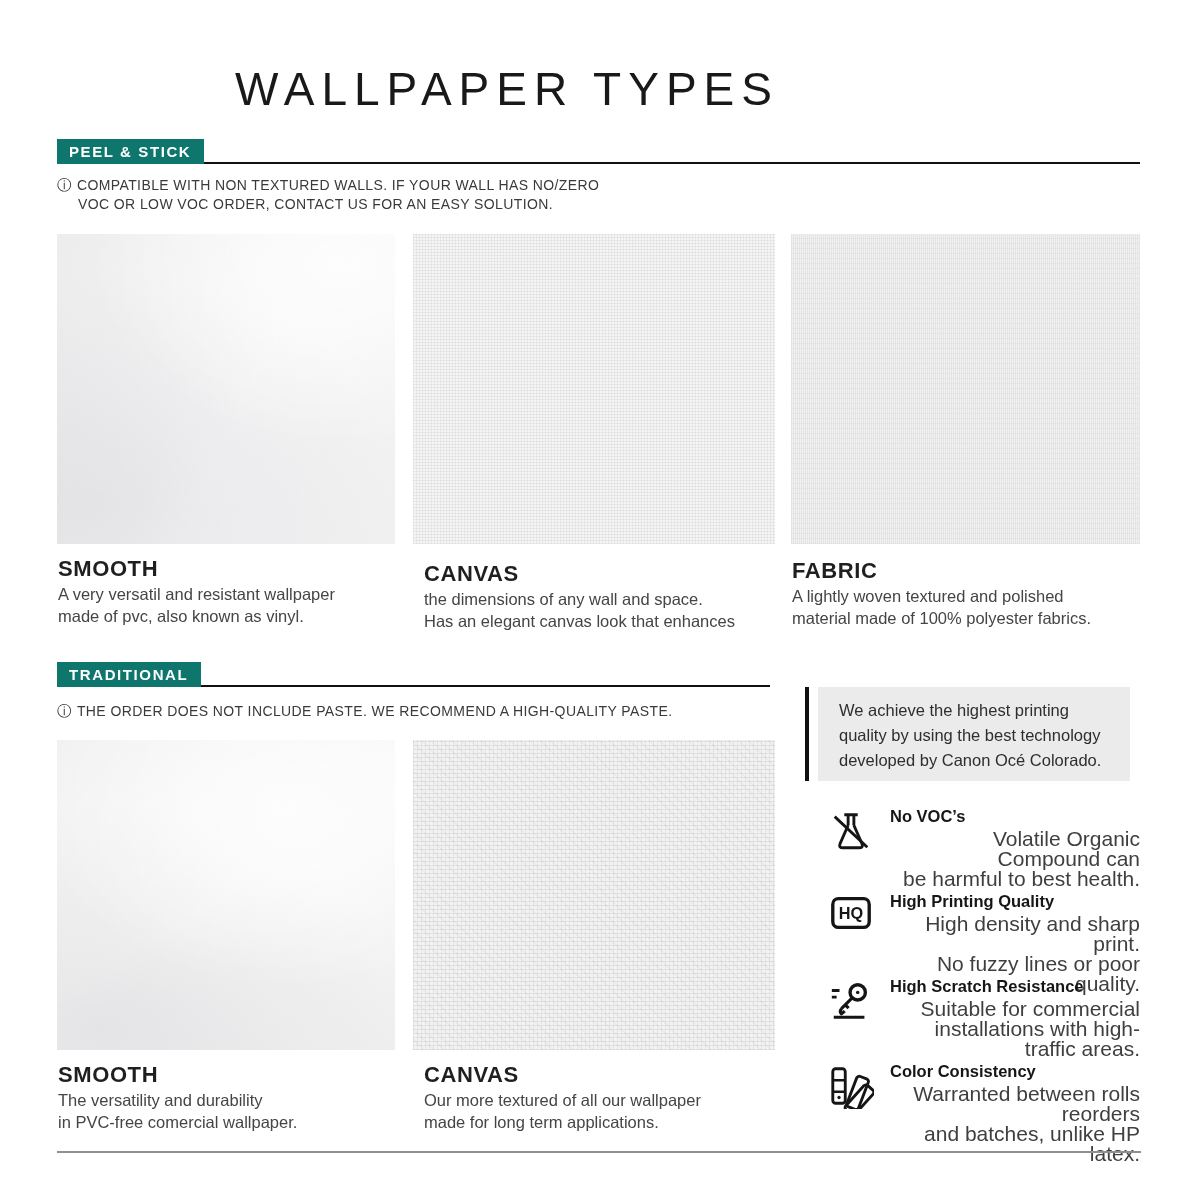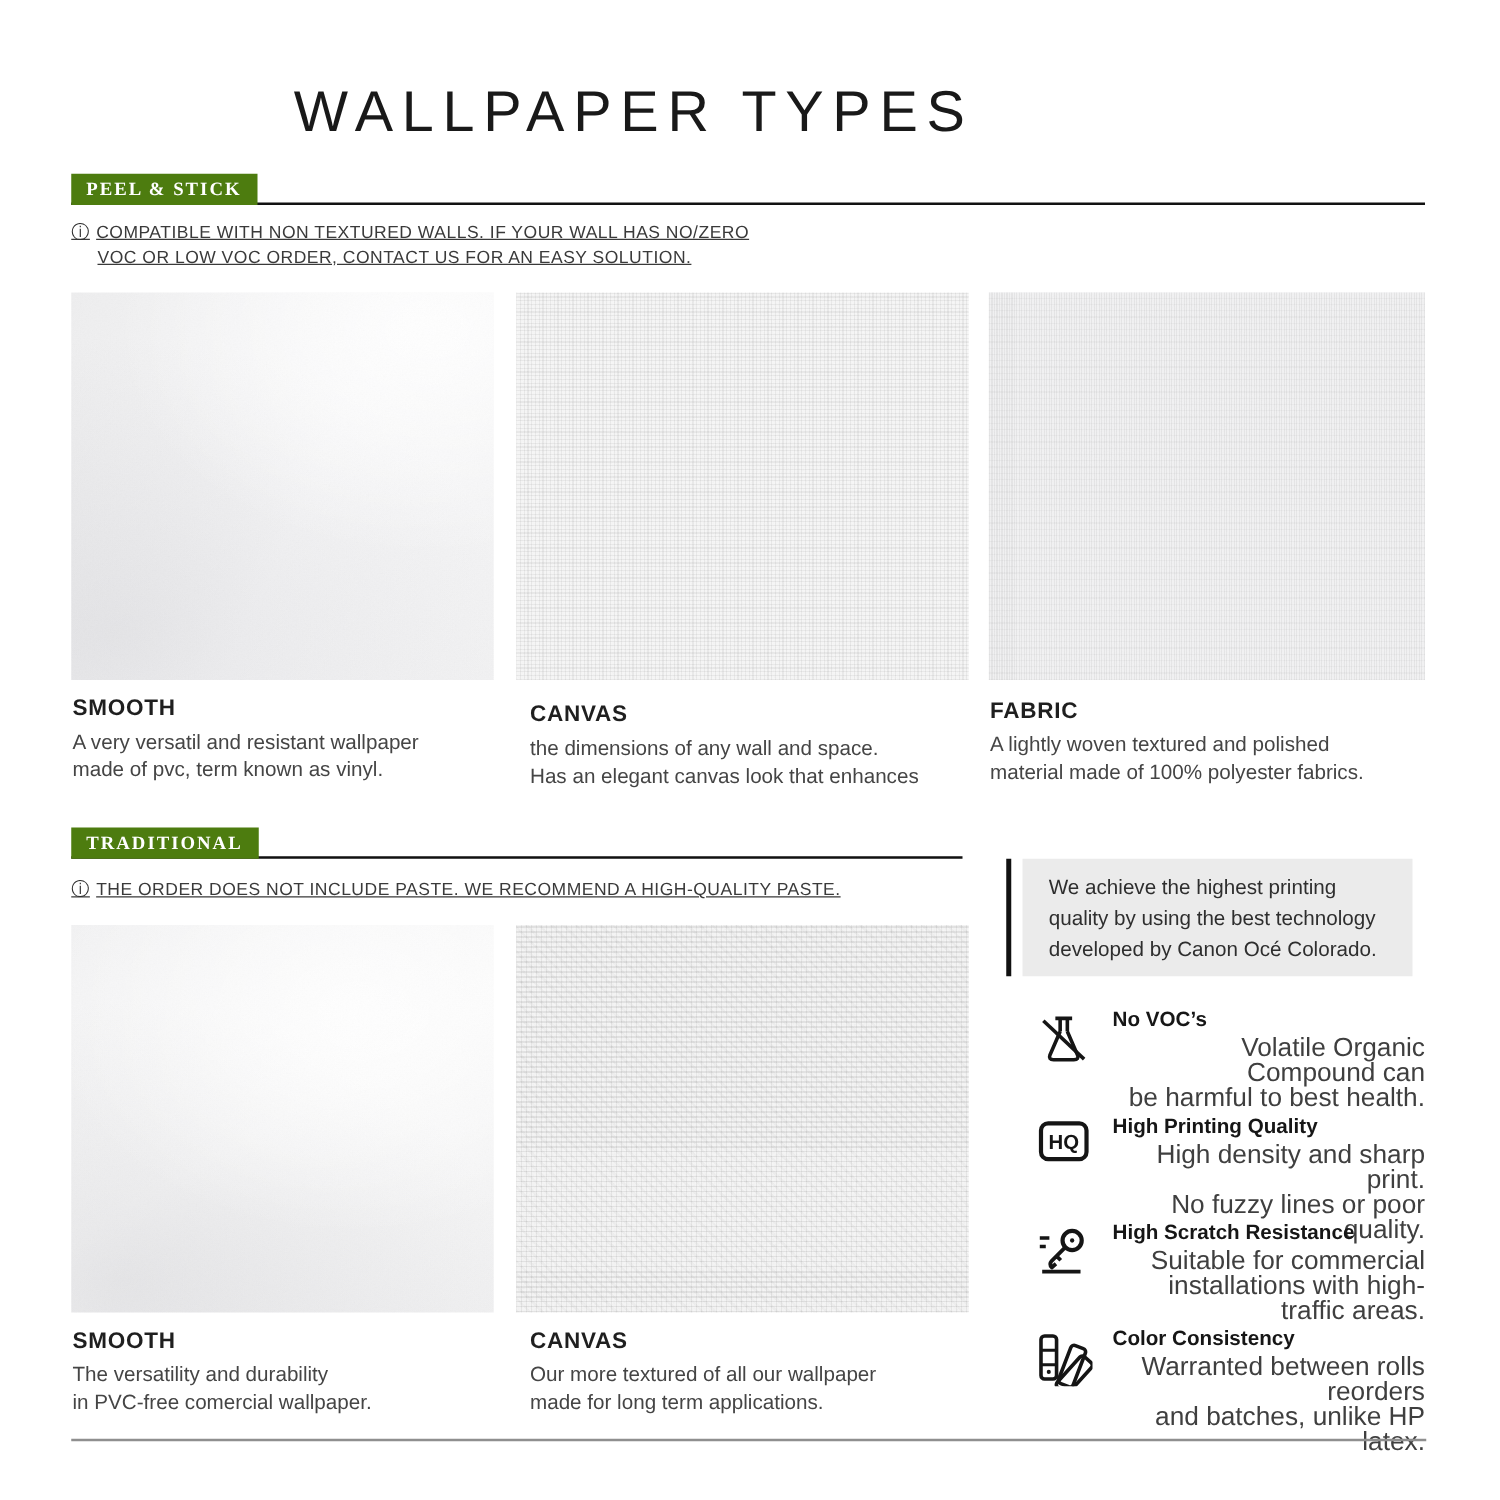--- a/index.html
+++ b/index.html
@@ -10,26 +10,26 @@
   .page-title {
     position:absolute; left:57px; top:50px; width:900px;
     text-align:center; font-size:46px; font-weight:500;
     letter-spacing:7px; color:#191919; white-space:nowrap;
   }
 
   .section-header { position:absolute; border-bottom:2.5px solid #111; }
   .section-header.peel { left:57px; top:127px; width:1083px; height:25px; }
   .section-header.trad { left:57px; top:650px; width:713px; height:25px; }
   .section-label {
-    display:inline-block; background:#4d7c0f; color:#fff;
+    display:inline-block; background:#0f766e; color:#fff;
     font-size:15px; font-weight:700; letter-spacing:1.6px;
-    padding:4px 13px 4px 12px; height:25px; line-height:18px;font-family:Liberation Serif, serif;
-  }
-
-  .note { position:absolute; font-size:14px; letter-spacing:0.4px; color:#3a3a3a; line-height:19px;text-decoration:underline; }
+    padding:4px 13px 4px 12px; height:25px; line-height:18px;
+  }
+
+  .note { position:absolute; font-size:14px; letter-spacing:0.4px; color:#3a3a3a; line-height:19px; }
   .note .info-glyph { font-size:14.5px; margin-right:5px; color:#2e2e2e; }
   .note .indent { padding-left:21px; }
 
   .swatch { position:absolute; overflow:hidden; }
   .swatch svg.noise { position:absolute; left:0; top:0; width:100%; height:100%; display:block; }
 
   .tex-smooth-a {
     background:
       radial-gradient(420px 300px at 85% 10%, rgba(255,255,255,0.95), rgba(255,255,255,0) 60%),
       radial-gradient(520px 380px at 10% 88%, rgba(188,188,194,0.28), rgba(255,255,255,0) 62%),
@@ -55,21 +55,21 @@
   }
   .tex-canvas-rough {
     background-color:#f6f6f6;
     background-image:
       repeating-linear-gradient(0deg, rgba(0,0,0,0.075) 0 1px, rgba(255,255,255,0) 1px 4px),
       repeating-linear-gradient(90deg, rgba(0,0,0,0.06) 0 1px, rgba(255,255,255,0) 1px 4px),
       repeating-linear-gradient(45deg, rgba(0,0,0,0.022) 0 2px, rgba(255,255,255,0) 2px 7px);
   }
 
   .caption-name {
-    position:absolute; font-size:18px; font-weight:600;
+    position:absolute; font-size:22px; font-weight:600;
     letter-spacing:0.6px; color:#1f1f1f;
   }
   .caption-body { position:absolute; font-size:16.5px; color:#454545; line-height:21.5px; }
 
   .quality-bar { position:absolute; left:805px; top:675px; width:4px; height:94px; background:#111; }
   .quality-box {
     position:absolute; left:818px; top:675px; width:312px; height:94px;
     background:#ebebeb; padding:11px 0 0 21px;
     font-size:16.5px; color:#2e2e2e; line-height:25px;
   }
@@ -125,21 +125,21 @@
           <feTurbulence type="fractalNoise" baseFrequency="0.85" numOctaves="2" seed="5" stitchTiles="stitch"></feTurbulence>
           <feColorMatrix type="saturate" values="0"></feColorMatrix>
         </filter>
       <rect width="100%" height="100%" filter="url(#nz3)" opacity="0.05"></rect>
     </svg>
   </div>
 
   <div class="caption-name" style="left:58px; top:544px;">SMOOTH</div>
   <div class="caption-body" style="left:58px; top:572px;">
     <div>A very versatil and resistant wallpaper</div>
-    <div>made of pvc, term known as vinyl.</div>
+    <div>made of pvc, also known as vinyl.</div>
   </div>
 
   <div class="caption-name" style="left:424px; top:549px;">CANVAS</div>
   <div class="caption-body" style="left:424px; top:577px;">
     <div>the dimensions of any wall and space.</div>
     <div>Has an elegant canvas look that enhances</div>
   </div>
 
   <div class="caption-name" style="left:792px; top:546px;">FABRIC</div>
   <div class="caption-body" style="left:792px; top:574px;">

